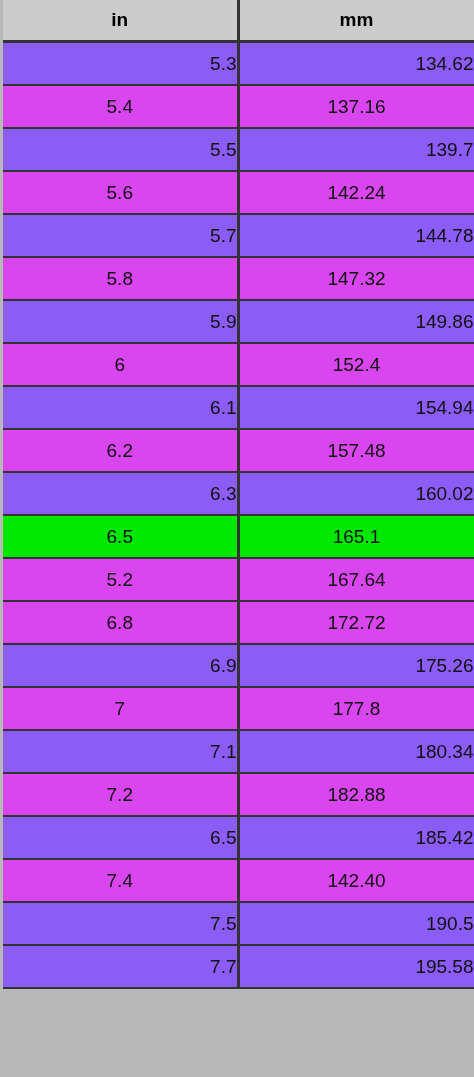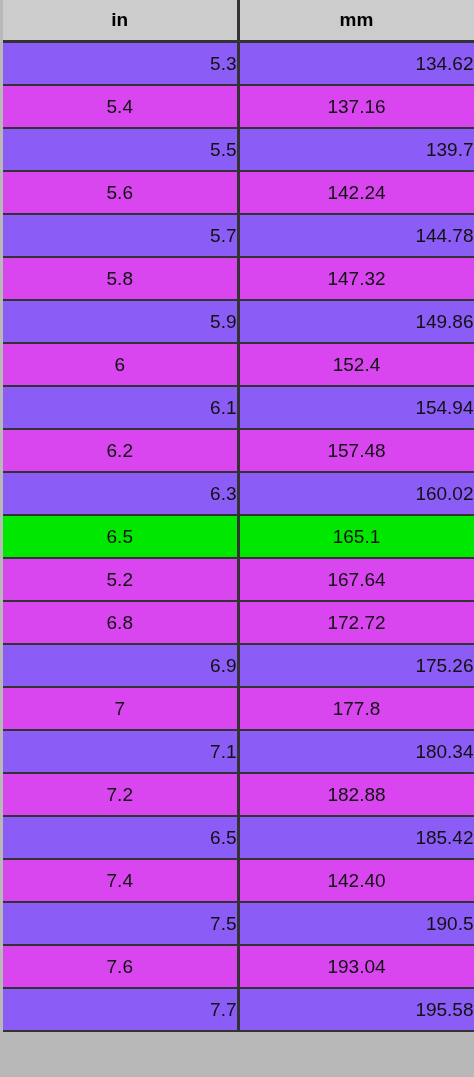--- a/index.html
+++ b/index.html
@@ -159,23 +159,19 @@
           <td>185.42</td>
         </tr>
         <tr class="row-even">
           <td>7.4</td>
           <td>142.40</td>
         </tr>
         <tr class="row-odd">
           <td>7.5</td>
           <td>190.5</td>
         </tr>
-        <tr class="row-even">
-          <td>7.6</td>
-          <td>193.04</td>
-        </tr>
         <tr class="row-odd">
           <td>7.7</td>
           <td>195.58</td>
         </tr>
       </tbody>
   </table>
 </div>
 
 </body></html>

